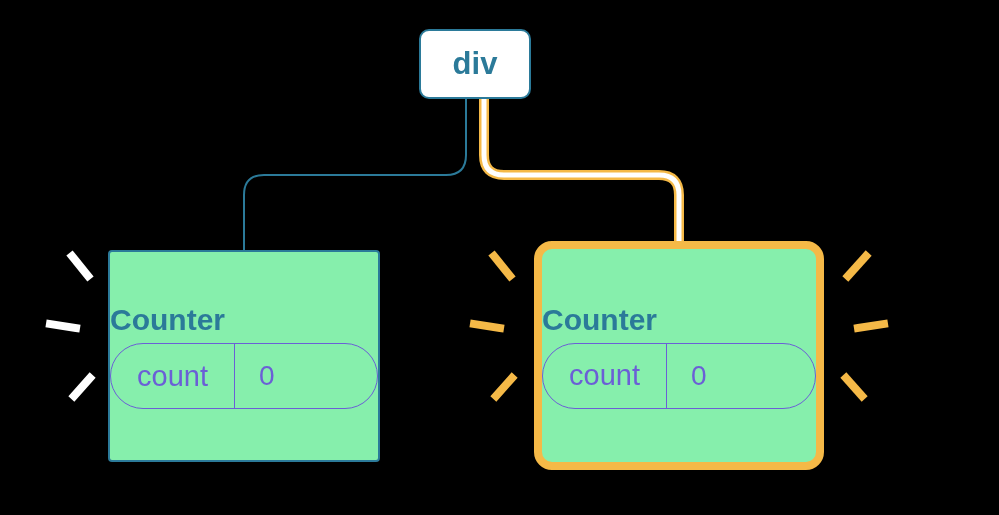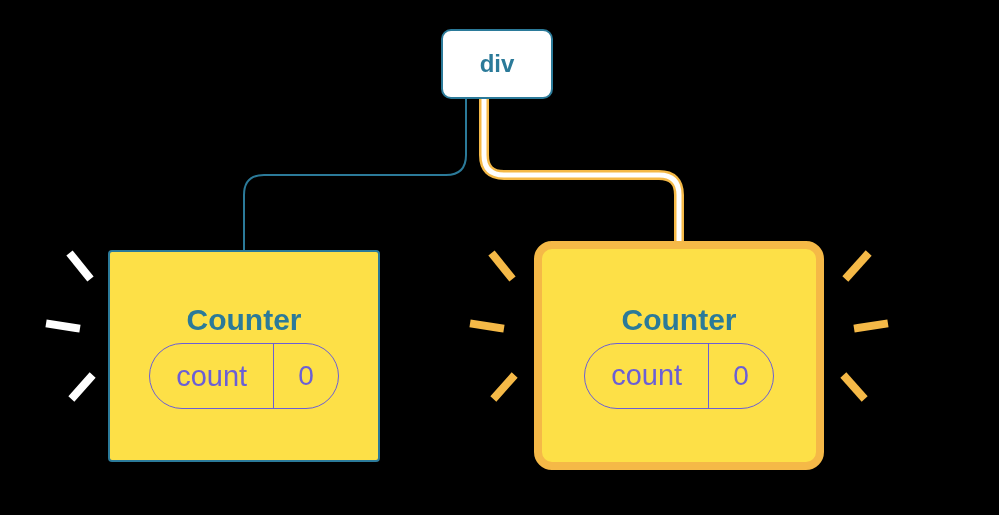--- a/index.html
+++ b/index.html
@@ -24,34 +24,32 @@
       left: 419px;
       top: 29px;
       width: 112px;
       height: 70px;
       background: #fff;
       border: 2px solid #2b7a99;
       border-radius: 10px;
       display: flex;
       align-items: center;
       justify-content: center;
-      font-size: 24px;
+      font-size: 31px;
       font-weight: 600;
       color: #2b7a99;
-      margin-left: 22px;
     }
     
     .counter-node {
       position: absolute;
       width: 272px;
       height: 212px;
-      background: #fde047;
+      background: #86efac;
       display: flex;
       flex-direction: column;
-      align-items: center;
       justify-content: center;
       gap: 6px;
     }
     .counter-node.left {
       left: 108px;
       top: 250px;
       border: 2px solid #2b7a99;
       border-radius: 4px;
     }
     .counter-node.right {

